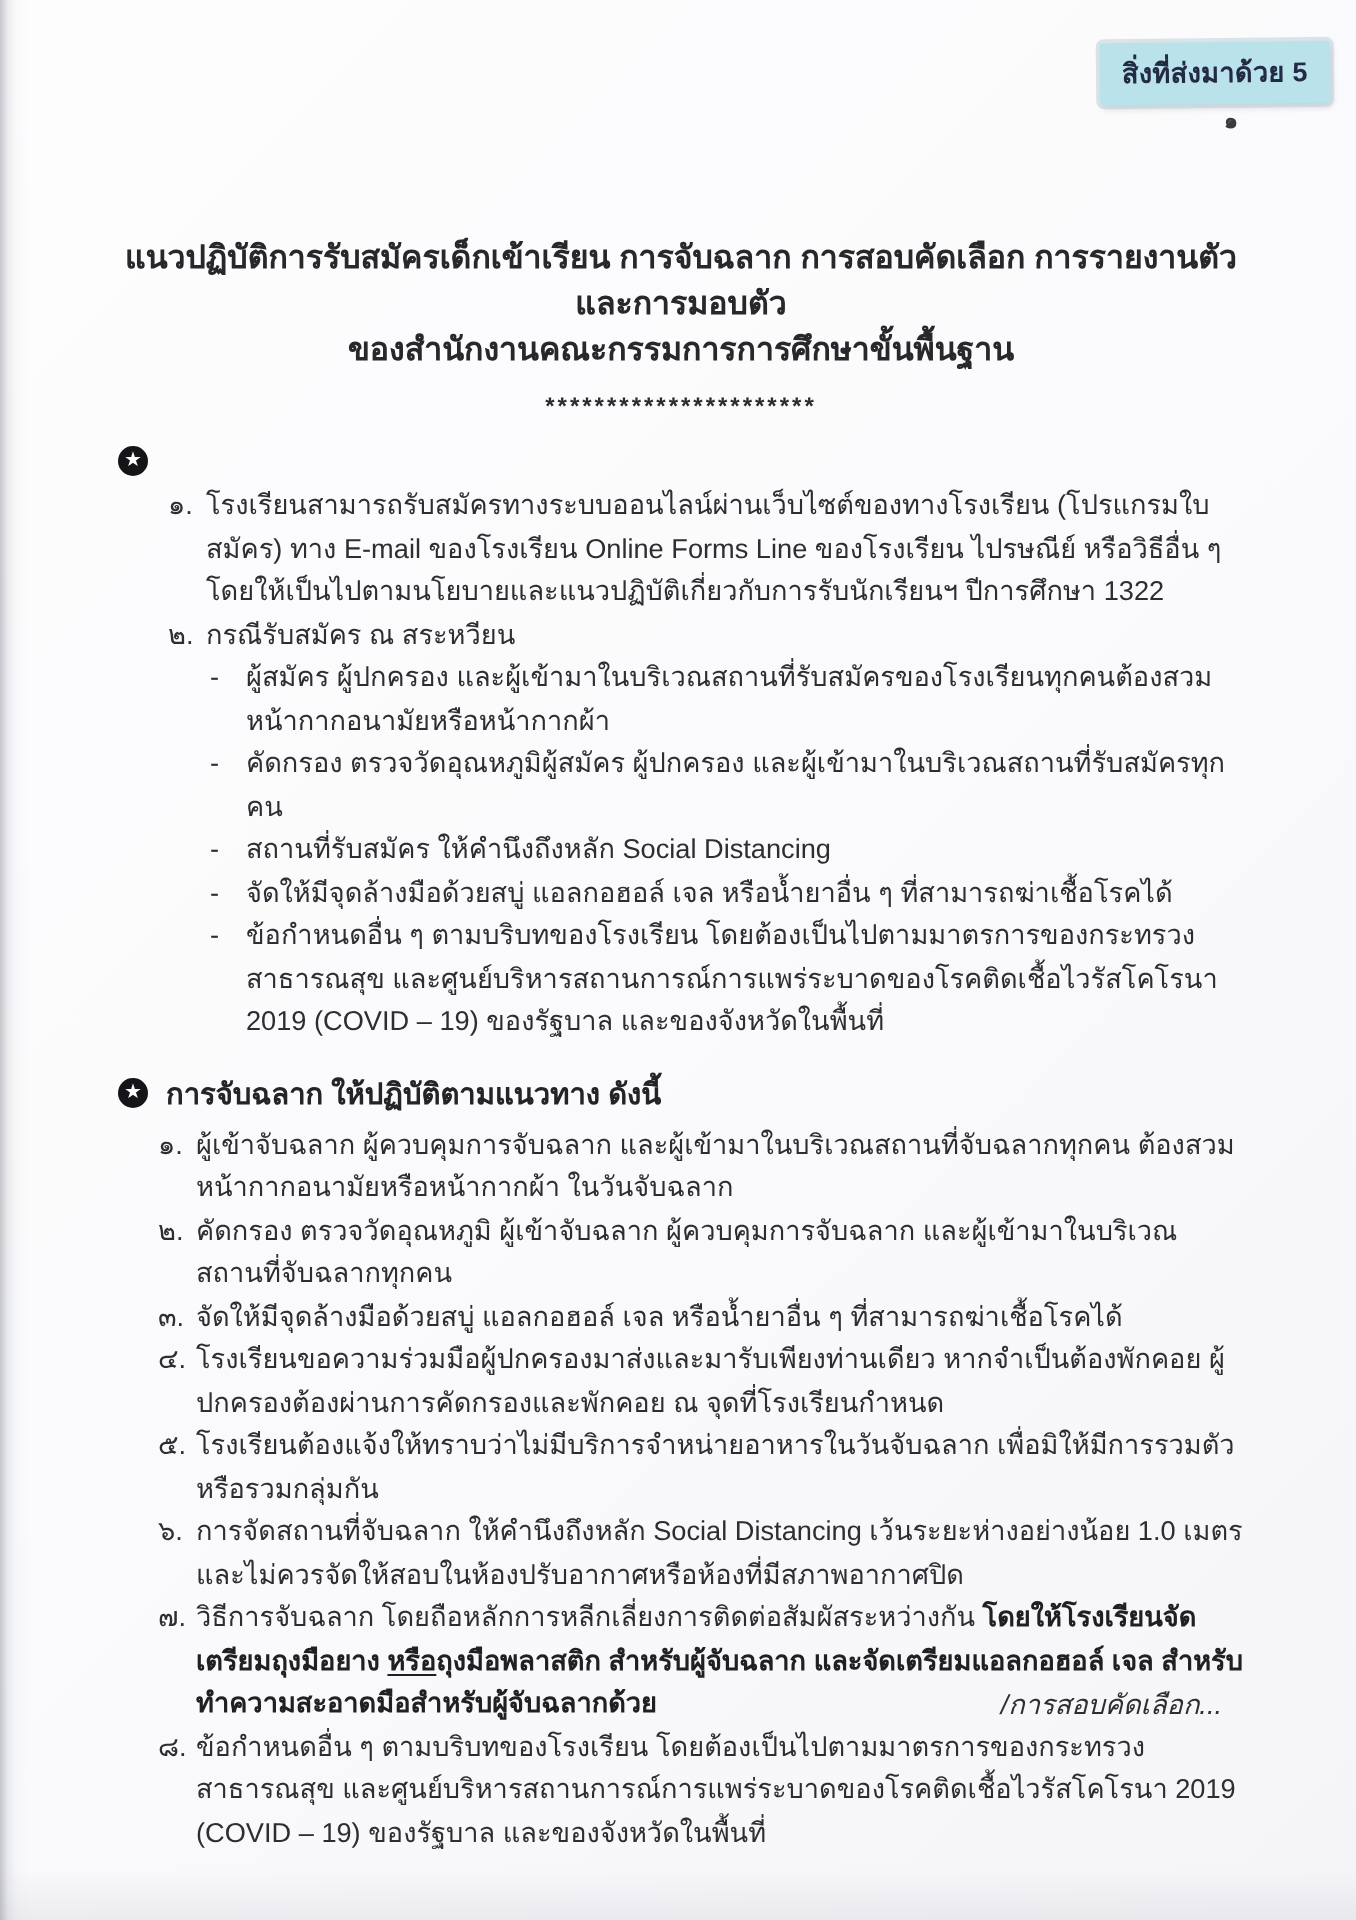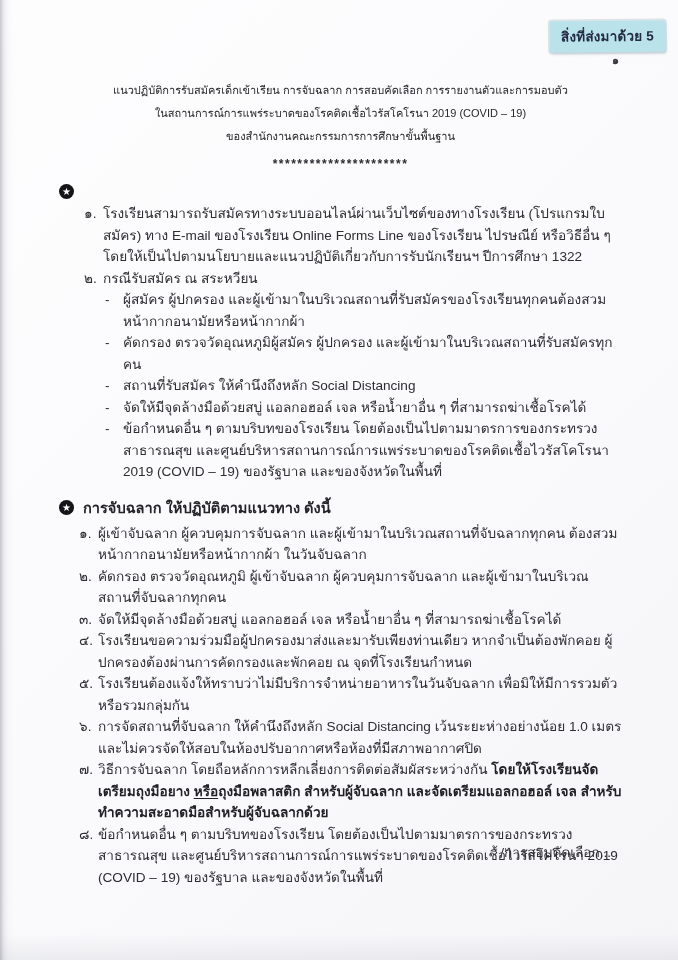--- a/index.html
+++ b/index.html
@@ -45,24 +45,24 @@
   .pagenum-mark {
     position: absolute;
     top: 51px;
     right: 59px;
     font-size: 11px;
     font-weight: bold;
     color: #3a3a40;
   }
   
   .title {
-    padding-top: 79px;
+    padding-top: 118px;
     text-align: center;
-    font-size: 11px;
-    font-weight: 400;
+    font-size: 16px;
+    font-weight: 700;
     line-height: 23px;
     color: #27272c;
   }
   .separator {
     text-align: center;
     font-size: 12px;
     font-weight: bold;
     letter-spacing: 1.5px;
     margin-top: 9px;
     color: #2b2b30;
@@ -114,35 +114,35 @@
   .subitem .txt { flex: 1; }
   .sec2 .item { margin-left: 20px; }
   strong { font-weight: bold; color: #1f1f24; }
   .u { text-decoration: underline; text-underline-offset: 2px; font-family: Liberation Serif, serif; }
   .footer-note {
     position: absolute;
     top: 841px;
     right: 67px;
     font-size: 13.6px;
     color: #2d2d33;
+    font-style: italic;
   }
 </style>
 </head>
 <body>
 
 <div class="paper">
 
   <div class="attach-tag">สิ่งที่ส่งมาด้วย 5</div>
   <div class="pagenum-mark">๑</div>
 
   <div class="content">
 
     <div class="title">
       <div>แนวปฏิบัติการรับสมัครเด็กเข้าเรียน การจับฉลาก การสอบคัดเลือก การรายงานตัวและการมอบตัว</div>
-      <div>ในสถานการณ์การแพร่ระบาดของโรคติดเชื้อไวรัสโคโรนา 2019 (COVID – 19)</div>
       <div>ของสำนักงานคณะกรรมการการศึกษาขั้นพื้นฐาน</div>
     </div>
 
     <div class="separator">**********************</div>
 
     <div class="section sec1">
       <div class="sec-header">
         <span class="star-bullet">★</span>
       </div>
 

